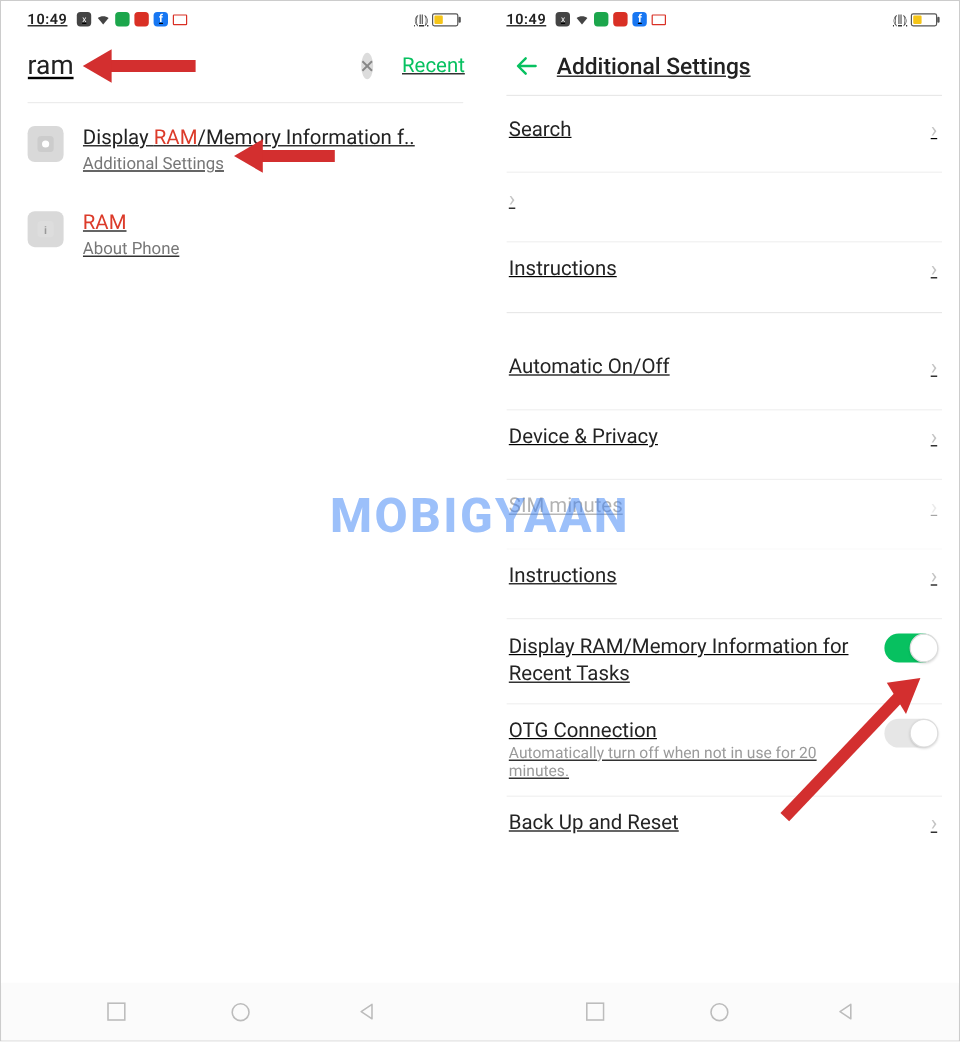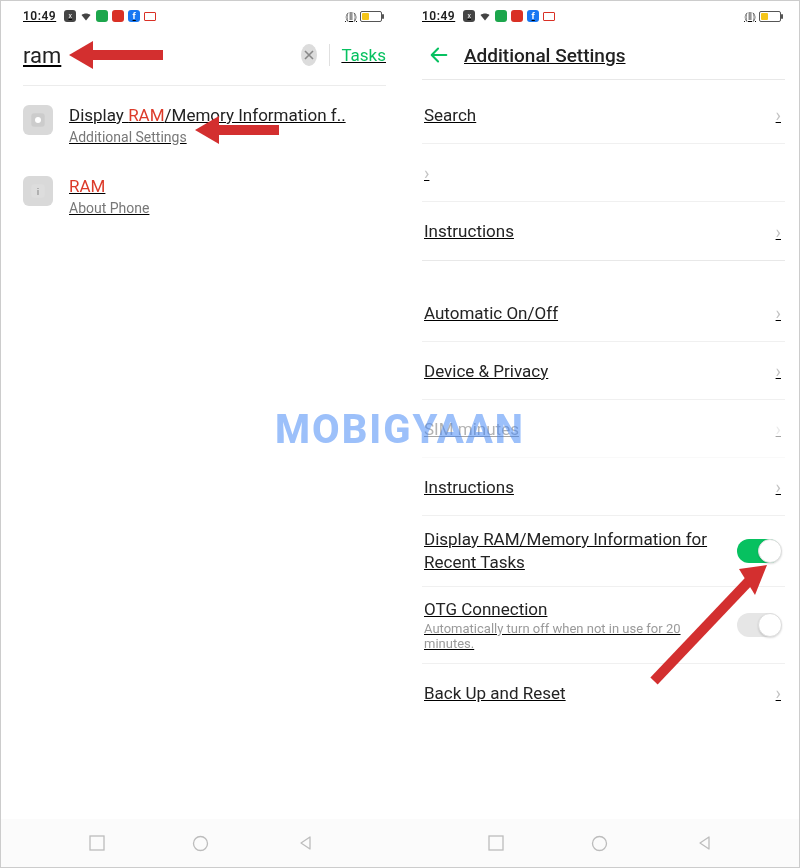--- a/index.html
+++ b/index.html
@@ -42,21 +42,21 @@
   .result-title { font-size:17px; color:#222; line-height:1.35; white-space:nowrap; overflow:hidden; text-overflow:ellipsis;}
   .hl { color:#dc3b2a; }
   .result-sub { font-size:14px; color:#777; margin-top:2px;}
 
   .header-row { display:flex; align-items:center; height:48px; margin-top:4px;}
   .back-btn { width:34px;height:34px;display:flex;align-items:center;justify-content:center;color:#07c160;font-size:22px;cursor:pointer;margin-right:8px;}
   .header-title { font-size:19px; font-weight:500; color:#222;}
   .hr2 { height:1px; background:#e8e8e8; margin-bottom:6px;}
 
   .settings-list { flex:1; overflow:hidden;}
-  .row { display:flex; align-items:center; min-height:58px; padding:12px 4px 12px 2px; border-bottom:1px solid #f0f0f0; cursor:pointer; font-size:17px; color:#242424;}
+  .row { display:flex; min-height:58px; padding:12px 4px 12px 2px; border-bottom:1px solid #f0f0f0; cursor:pointer; font-size:17px; color:#242424;}
   .row-label { flex:1; padding-right:10px;}
   .row-sub { font-size:13px; color:#9a9a9a; margin-top:2px;}
   .chev { color:#c4c4c4; font-size:18px;}
   .gap { height:24px;}
   .toggle { width:44px;height:24px;border-radius:14px;background:#e6e6e6;position:relative;flex-shrink:0;}
   .toggle .knob{position:absolute;top:0;width:24px;height:24px;border-radius:50%;background:#fff;border:1px solid #ddd;box-shadow:0 1px 2px rgba(0,0,0,0.15);}
   .toggle.on{background:#07c160;}
   .toggle.on .knob{right:-1px;}
   .toggle.off .knob{right:-1px;}
   .toggle.off{background:#e6e6e6;}
@@ -104,21 +104,21 @@
     </div>
 
     <div class="search-row">
       <input class="search-input" value="ram" style="">
       <div class="clear-btn">
         <svg width="10" height="10" viewBox="0 0 10 10">
               <path stroke="#888" stroke-width="1.6" d="M1 1l8 8M9 1l-8 8"></path>
             </svg>
       </div>
       <div class="divider-v"></div>
-      <div class="cancel-btn">Tasks</div>
+      <div class="cancel-btn">Recent</div>
     </div>
     <div class="hr"></div>
 
     <div class="result-item">
       <div class="result-icon">
         <svg width="18" height="18" viewBox="0 0 24 24">
               <rect x="3" y="3" width="18" height="18" rx="4" fill="#ccc"></rect>
               <circle cx="12" cy="12" r="4" fill="#fff"></circle>
             </svg>
       </div>

